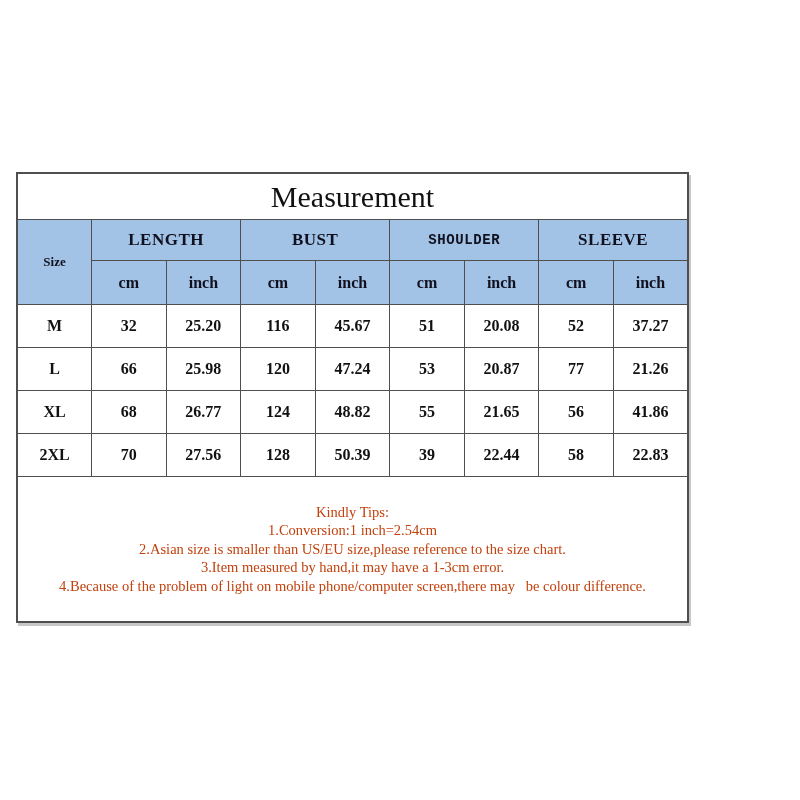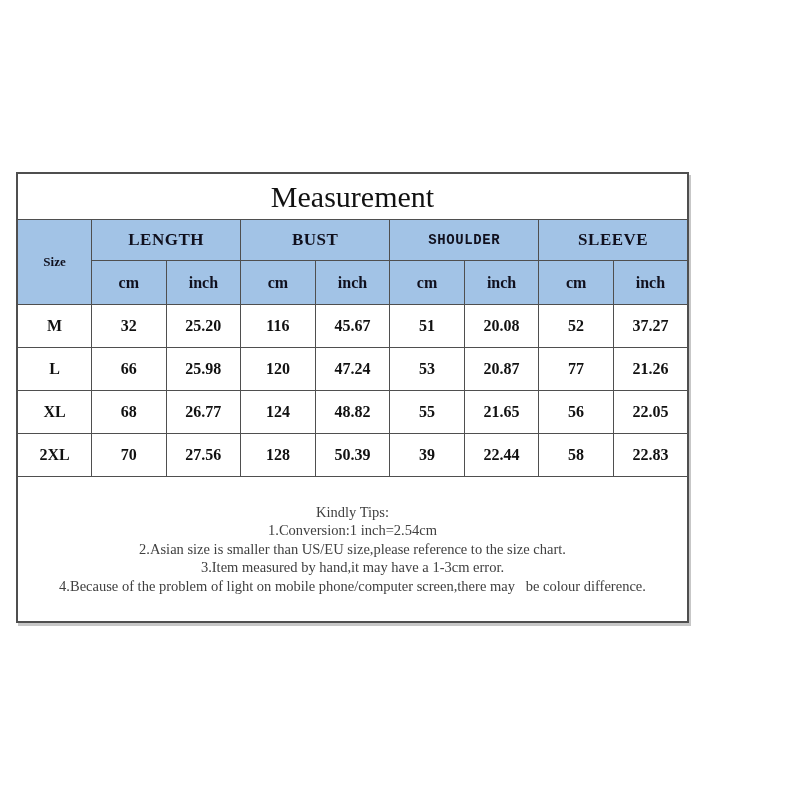--- a/index.html
+++ b/index.html
@@ -66,21 +66,21 @@
     border-bottom: none;
     background: #ffffff;
     text-align: left;
     vertical-align: top;
     padding: 29px 10px 6px 4px;
   }
   .tips-line {
     font-size: 14.5px;
     line-height: 18.6px;
     white-space: pre-wrap;
-    color: #404040;
+    color: #c2410c;
   }
 </style>
 </head>
 <body>
 
 <div class="sheet">
   <table class="measurement">
     <tbody>
       <tr>
         <td class="title-cell" colspan="9">Measurement</td>
@@ -131,21 +131,21 @@
 
       <tr>
         <td class="size-cell">XL</td>
         <td class="data-cell">68</td>
         <td class="data-cell">26.77</td>
         <td class="data-cell">124</td>
         <td class="data-cell">48.82</td>
         <td class="data-cell">55</td>
         <td class="data-cell">21.65</td>
         <td class="data-cell">56</td>
-        <td class="data-cell">22.05</td>
+        <td class="data-cell">41.86</td>
       </tr>
 
       <tr>
         <td class="size-cell">2XL</td>
         <td class="data-cell">70</td>
         <td class="data-cell">27.56</td>
         <td class="data-cell">128</td>
         <td class="data-cell">50.39</td>
         <td class="data-cell">39</td>
         <td class="data-cell">22.44</td>

